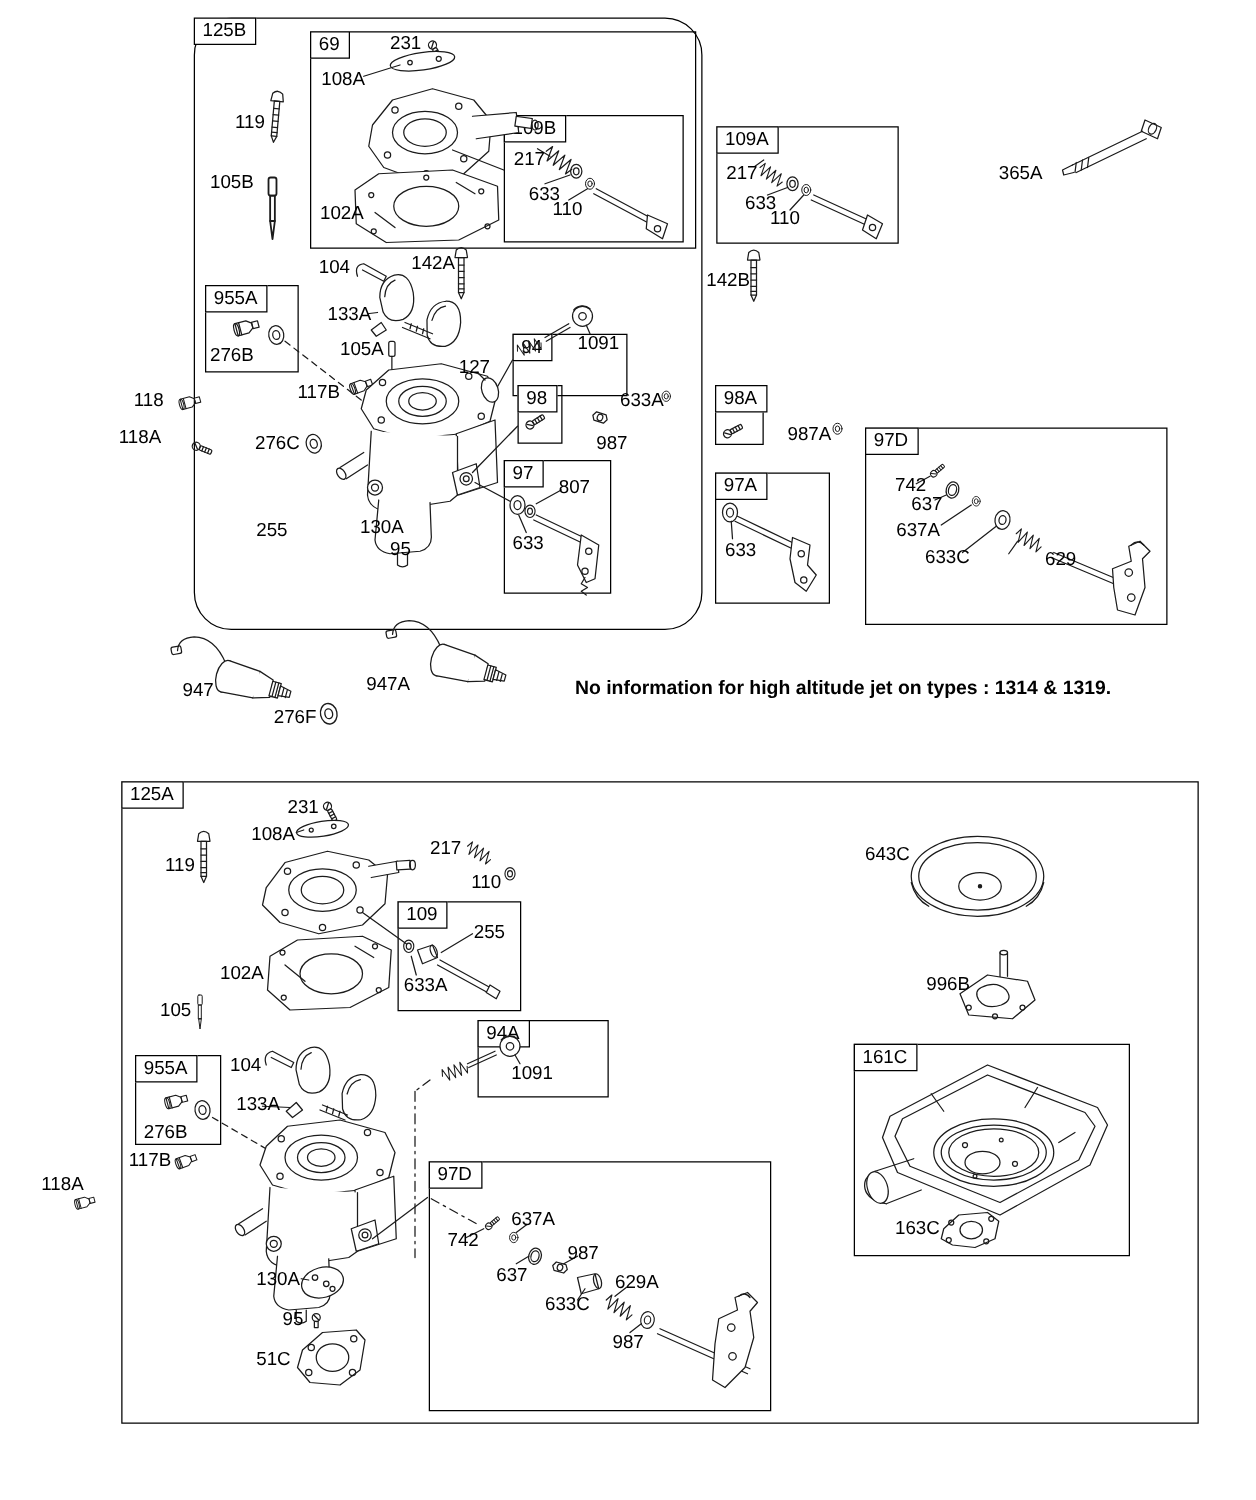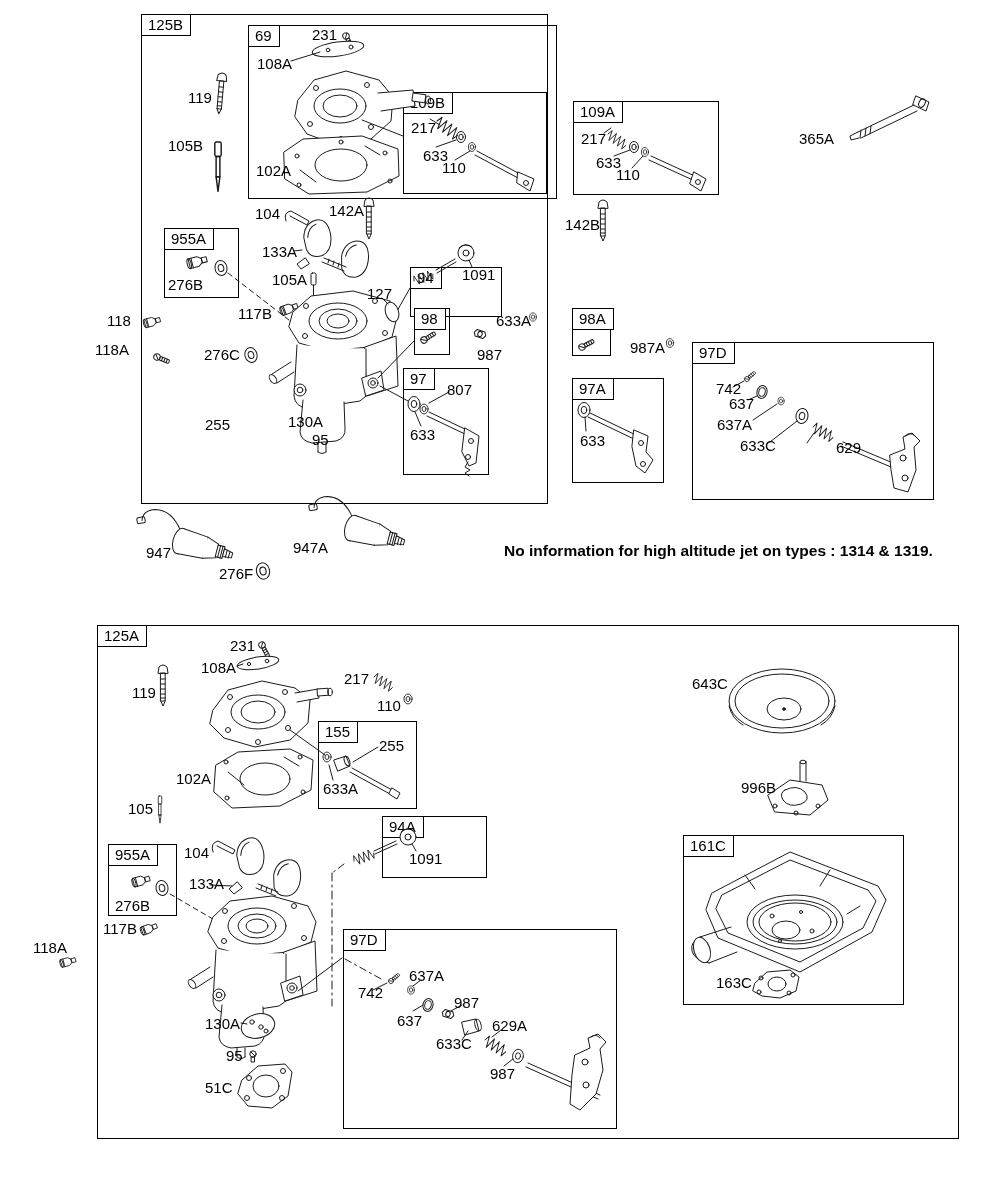--- a/index.html
+++ b/index.html
@@ -13,21 +13,21 @@
   .plabel{position:absolute;font-size:15px;line-height:1.1;color:#000;white-space:nowrap;z-index:5;}
   #art{position:absolute;left:0;top:0;z-index:3;pointer-events:none;}
   #note{position:absolute;font-size:15.5px;font-weight:bold;color:#000;white-space:nowrap;z-index:5;}
 </style>
 </head>
 <body>
 
 <div id="stage">
 
   <div id="frames-layer">
-      <div class="frame" style="left: 141px; top: 14px; width: 405px; height: 488px;">
+      <div class="frame" style="left: 155px; top: 14px; width: 405px; height: 488px; border-radius: 30px;">
         <div class="chip">125B</div>
       </div>
       <div class="frame" style="left: 97px; top: 625px; width: 860px; height: 512px;">
         <div class="chip">125A</div>
       </div>
       <div class="subbox" style="left: 248px; top: 25px; width: 307px; height: 172px;">
         <div class="chip">69</div>
       </div>
       <div class="subbox" style="left: 403px; top: 92px; width: 142px; height: 100px;">
         <div class="chip">109B</div>
@@ -50,21 +50,21 @@
       <div class="subbox" style="left: 572px; top: 308px; width: 37px; height: 46px;">
         <div class="chip">98A</div>
       </div>
       <div class="subbox" style="left: 572px; top: 378px; width: 90px; height: 103px;">
         <div class="chip">97A</div>
       </div>
       <div class="subbox" style="left: 692px; top: 342px; width: 240px; height: 156px;">
         <div class="chip">97D</div>
       </div>
       <div class="subbox" style="left: 318px; top: 721px; width: 97px; height: 86px;">
-        <div class="chip">155</div>
+        <div class="chip">109</div>
       </div>
       <div class="subbox" style="left: 342px; top: 816px; width: 103px; height: 60px; margin-left: 40px;">
         <div class="chip">94A</div>
       </div>
       <div class="subbox" style="left: 108px; top: 844px; width: 67px; height: 70px;">
         <div class="chip">955A</div>
       </div>
       <div class="subbox" style="left: 343px; top: 929px; width: 272px; height: 198px;">
         <div class="chip">97D</div>
       </div>
@@ -575,21 +575,21 @@
         <path d="M755,983 L767,972 L790,970 L799,977 L796,991 L780,998 L762,996 L753,991 Z" fill="#fff"></path>
         <ellipse cx="777" cy="984" rx="9" ry="7"></ellipse>
         <circle cx="761" cy="978" r="2"></circle>
           <circle cx="793" cy="975" r="2"></circle>
           <circle cx="789" cy="993" r="2"></circle>
           <circle cx="759" cy="992" r="2"></circle>
       </g>
     </g>
   </svg>
 
-  <div id="note" style="left: 460px; top: 542px; margin-left: 44px;">No information for high altitude jet on types : 1314 &amp; 1319.</div>
+  <div id="note" style="left: 460px; top: 542px;">No information for high altitude jet on types : 1314 &amp; 1319.</div>
   <div id="labels-layer">
       <div class="plabel" style="left: 312px; top: 27px;">231</div>
       <div class="plabel" style="left: 257px; top: 56px;">108A</div>
       <div class="plabel" style="left: 188px; top: 90px;">119</div>
       <div class="plabel" style="left: 168px; top: 138px;">105B</div>
       <div class="plabel" style="left: 256px; top: 163px;">102A</div>
       <div class="plabel" style="left: 411px; top: 120px;">217</div>
       <div class="plabel" style="left: 423px; top: 148px;">633</div>
       <div class="plabel" style="left: 442px; top: 160px;">110</div>
       <div class="plabel" style="left: 255px; top: 206px;">104</div>

